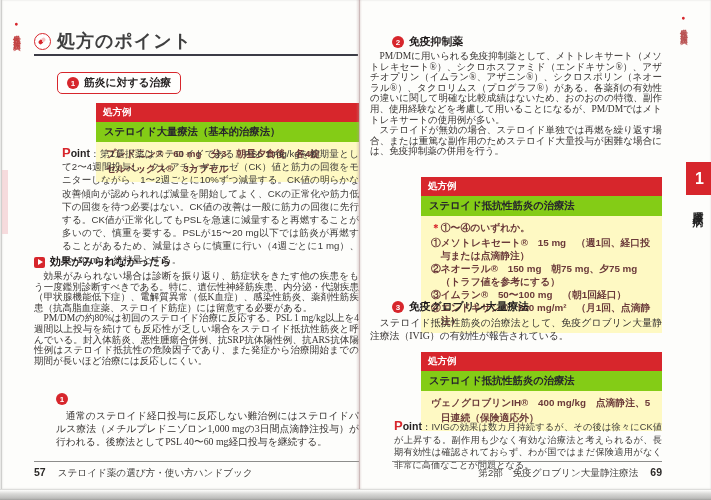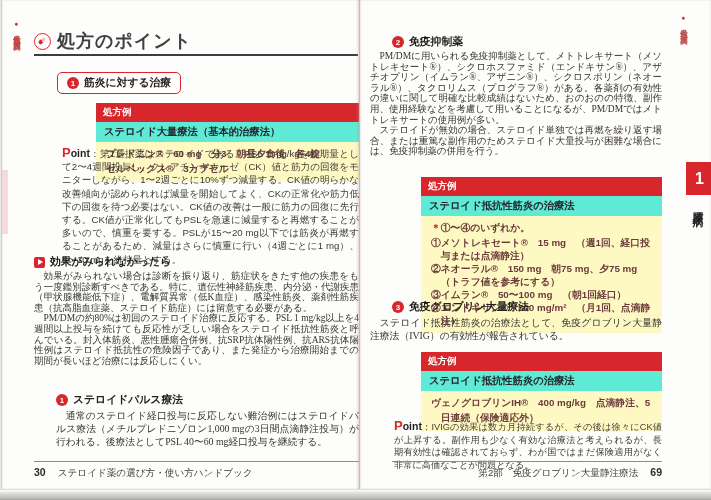--- a/index.html
+++ b/index.html
@@ -53,21 +53,21 @@
   .sq-arrow::after{content:"";width:0;height:0;border-left:5px solid #fff;border-top:3.5px solid transparent;border-bottom:3.5px solid transparent;margin-left:1px;}
 
   
   .rx-box{position:absolute;}
   .rx-head{display:flex;align-items:stretch;flex-direction:column;}
   .rx-tag{
     background:#d7262c;color:#fff;font-weight:bold;font-size:9.5px;
     padding:3px 7px;display:flex;align-items:center;flex:0 0 auto;
   }
   .rx-title{
-    background:#5eead4;color:#26242c;font-weight:bold;font-size:10.3px;
+    background:#84cc16;color:#26242c;font-weight:bold;font-size:10.3px;
     padding:3px 8px;flex:1;display:flex;align-items:center;
   }
   .rx-body{
     background:#fef9c3;color:#6b3a3a;font-weight:bold;font-size:9.8px;
     padding:5px 10px 6px 10px;line-height:14.5px;
   }
   .rx-line{padding-left:1em;text-indent:-1em;margin:0;}
   .rx-note{margin:0 0 2px 0;}
   .rx-star{color:#d7262c;}
 
@@ -152,29 +152,28 @@
         <span class="sq-arrow"></span>
         <span>効果がみられなかったら</span>
       </div>
       <p class="serif-para" style="position:absolute;left:32px;top:271px;width:325px;">
           <span class="indent">効果がみられない場合は診断を振り返り、筋症状をきたす他の疾患をもう一度鑑別診断すべきである。特に、遺伝性神経筋疾患、内分泌・代謝疾患（甲状腺機能低下症）、電解質異常（低K血症）、感染性筋炎、薬剤性筋疾患（抗高脂血症薬、ステロイド筋症）には留意する必要がある。</span>
           <span class="indent">PM/DMの約80%は初回のステロイド治療に反応する。PSL 1 mg/kg以上を4週間以上投与を続けても反応性が乏しい場合をステロイド抵抗性筋炎と呼んでいる。封入体筋炎、悪性腫瘍合併例、抗SRP抗体陽性例、抗ARS抗体陽性例はステロイド抵抗性の危険因子であり、また発症から治療開始までの期間が長いほど治療には反応しにくい。</span>
         </p>
 
       <div class="sub-header" style="position:absolute;left:54px;top:393px;">
         <span class="circle-num">1</span>
-        <span>ステロイドパルス療法</span>
       </div>
       <p class="serif-para" style="position:absolute;left:54px;top:409px;width:303px;line-height:13px;font-size:9.8px;">
           <span class="indent">通常のステロイド経口投与に反応しない難治例にはステロイドパルス療法（メチルプレドニゾロン1,000 mgの3日間点滴静注投与）が行われる。後療法としてPSL 40〜60 mg経口投与を継続する。</span>
         </p>
 
       <div class="footer-rule" style="left:32px;top:461px;width:325px;"></div>
       <div class="footer" style="left:32px;top:466px;">
-        <span class="pageno">30</span>
+        <span class="pageno">57</span>
         <span>ステロイド薬の選び方・使い方ハンドブック</span>
       </div>
     </div>
 
     <div class="gutter"></div>
     <div class="gutter-line"></div>
 
     <div>
 
       <div class="sub-header" style="position:absolute;left:390px;top:35px;">

